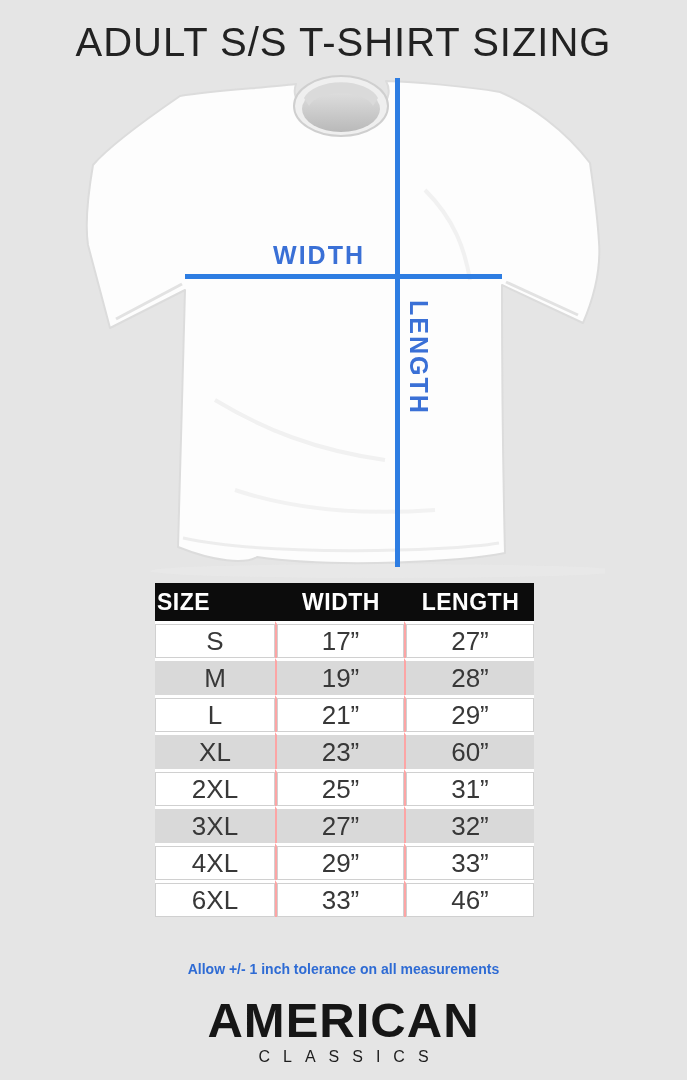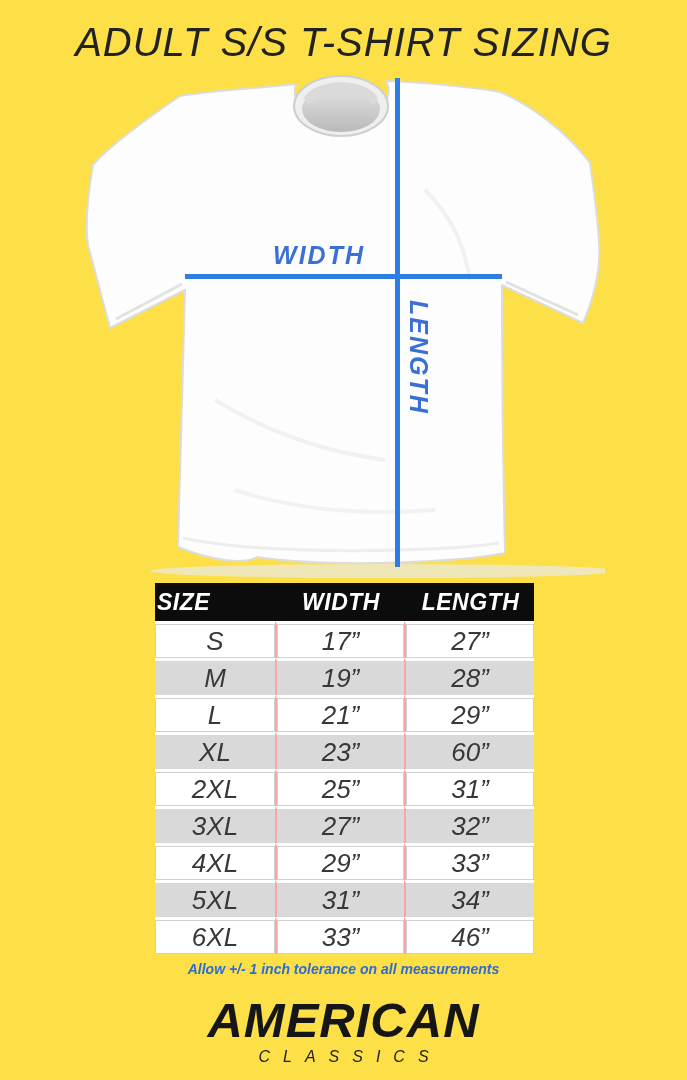--- a/index.html
+++ b/index.html
@@ -2,24 +2,23 @@
 <html><head>
 <meta charset="utf-8">
 <style>
   * { box-sizing: border-box; margin: 0; padding: 0; }
   html, body { background: #ffffff; }
   .page {
     position: relative;
     width: 687px;
     height: 1080px;
     margin: 0 auto;
-    background: #fde047;
+    background: #e5e5e5;
     overflow: hidden;
     font-family: "Liberation Sans", sans-serif;
-    font-style: italic;
   }
   
   .page-title {
     position: absolute;
     top: 20px; left: 0;
     width: 100%;
     text-align: center;
     font-size: 40px;
     font-weight: 300;
     letter-spacing: 1px;
@@ -207,25 +206,20 @@
         <tr class="stripe">
           <td>3XL</td>
           <td>27”</td>
           <td>32”</td>
         </tr>
         <tr class="plain">
           <td>4XL</td>
           <td>29”</td>
           <td>33”</td>
         </tr>
-        <tr class="stripe">
-          <td>5XL</td>
-          <td>31”</td>
-          <td>34”</td>
-        </tr>
         <tr class="plain">
           <td>6XL</td>
           <td>33”</td>
           <td>46”</td>
         </tr>
       </tbody>
   </table>
 
   <div class="tolerance-note">Allow +/- 1 inch tolerance on all measurements</div>
 

